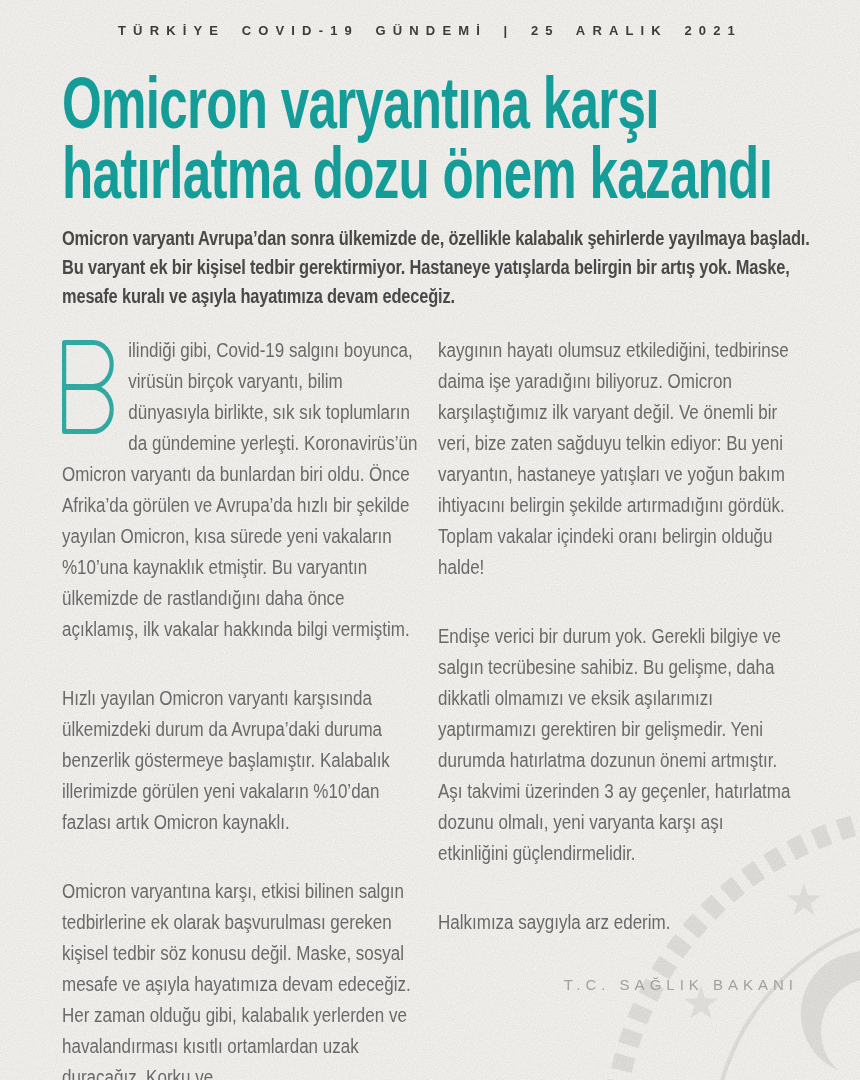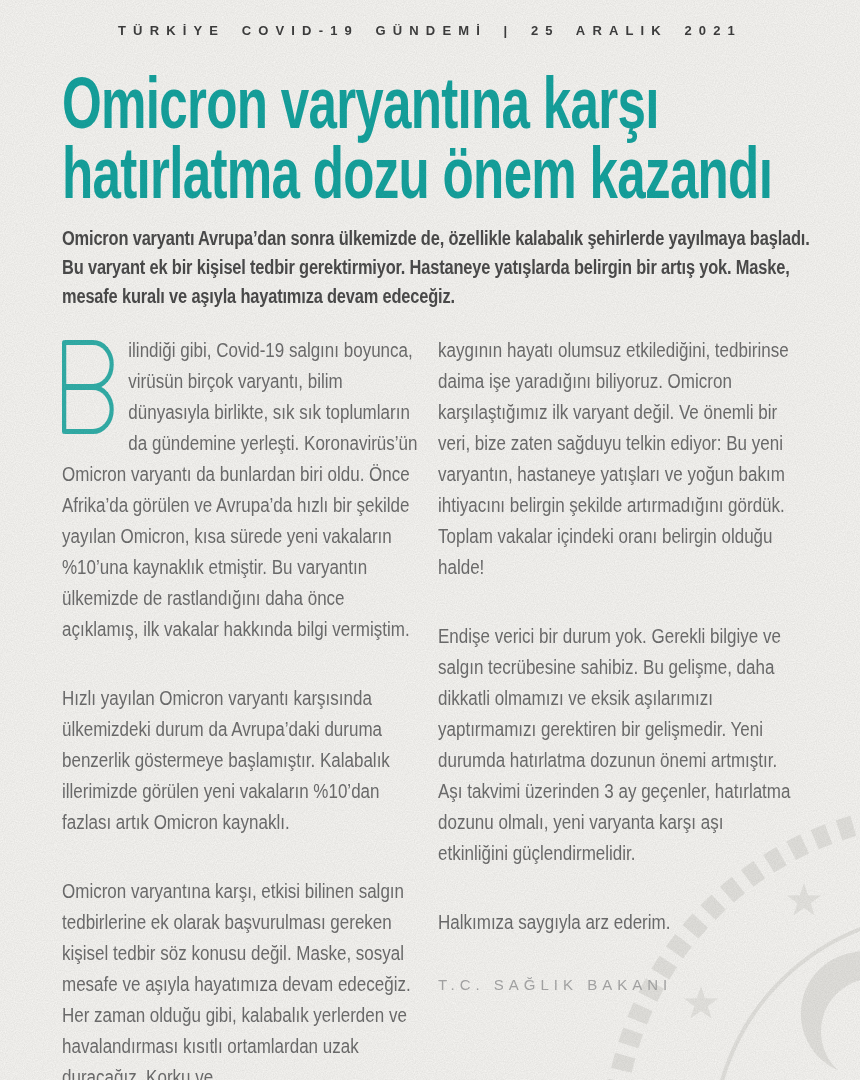--- a/index.html
+++ b/index.html
@@ -88,21 +88,21 @@
   }
   .dropcap .bowl.top { top: 0; height: 49px; border-radius: 0 28px 28px 0; }
   .dropcap .bowl.bot { top: 45px; height: 49px; border-radius: 0 31px 31px 0; }
   .sr {
     position: absolute; width: 1px; height: 1px;
     overflow: hidden; clip-path: inset(50%); white-space: nowrap;
   }
 
   .signature { margin-top: 32px; }
   .sig-name { font-size: 29px; font-weight: bold; color: #4c4c4c; letter-spacing: 0.2px; }
-  .sig-title { margin-top: 12px; font-size: 15px; letter-spacing: 5px; color: #a9a9a9; }
+  .sig-title { margin-top: 12px; font-size: 15px; letter-spacing: 5px; color: #a9a9a9; text-align: right; }
 
   .emblem {
     position: absolute;
     left: 495px; top: 695px;
     width: 900px; height: 900px;
     z-index: 1;
     pointer-events: none;
   }
   .texture {
     position: absolute;

